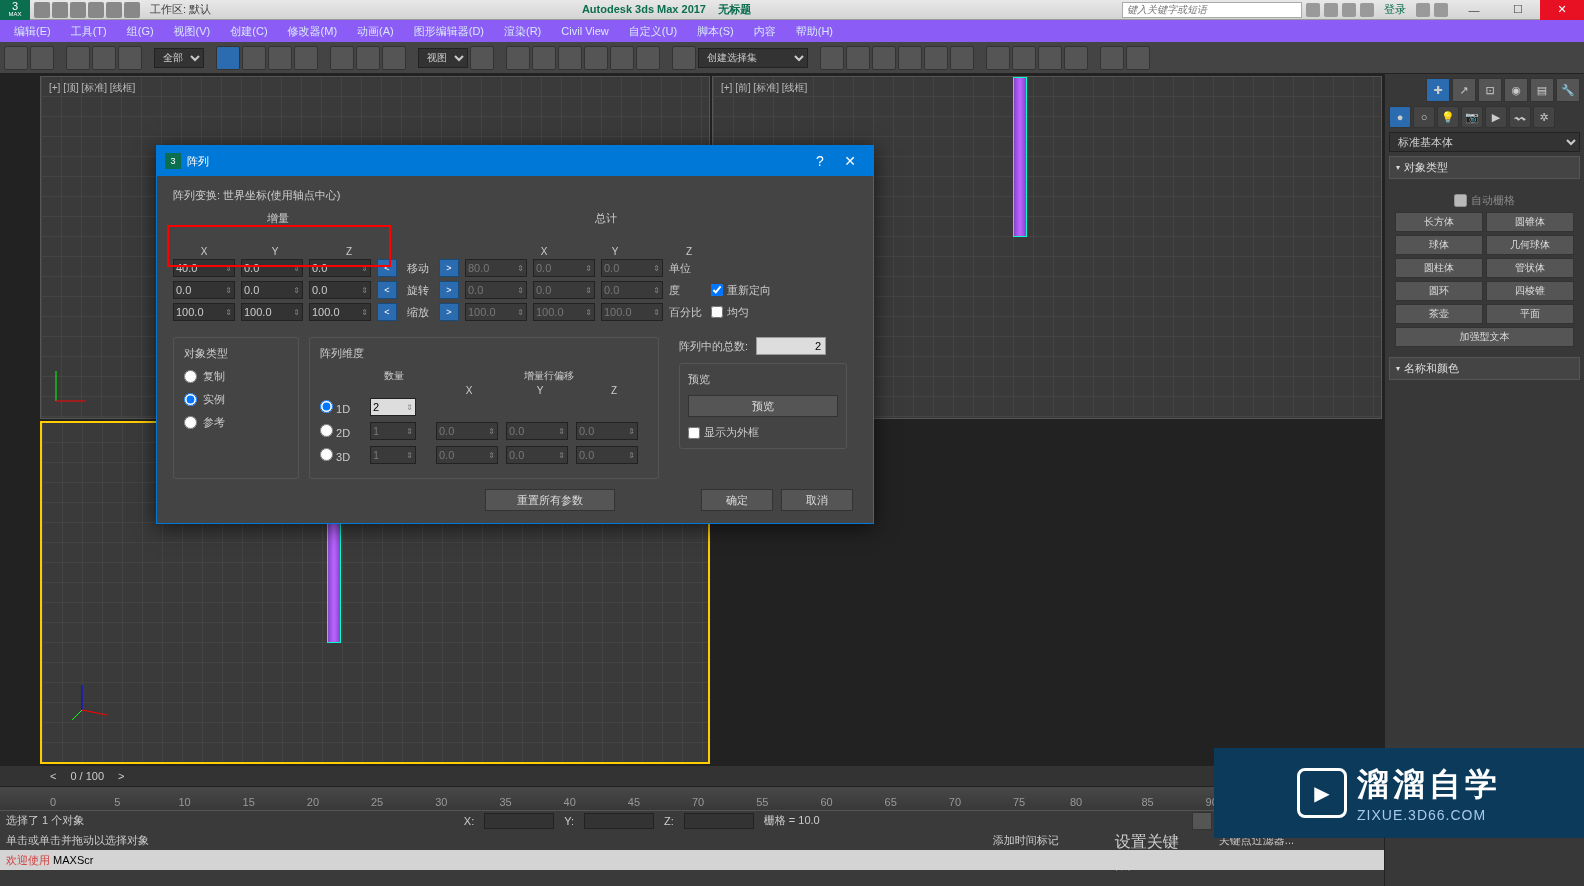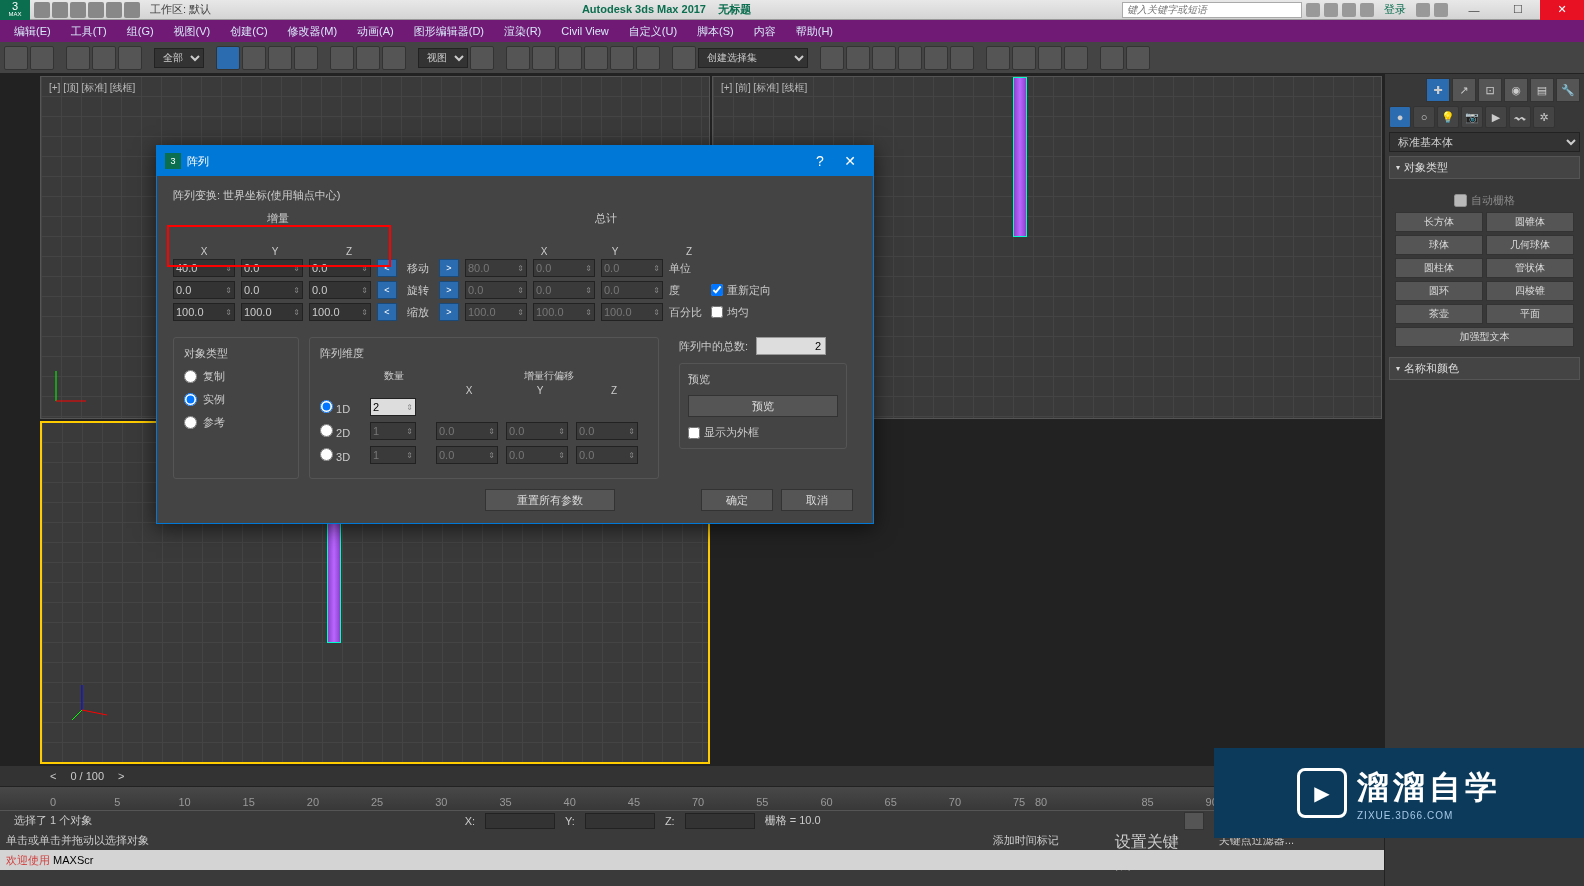--- a/index.html
+++ b/index.html
@@ -14,21 +14,21 @@
 .titlebar .center-title { flex: 1; text-align: center; color: #0b6e4f; font-weight: bold; }
 .titlebar .search { width: 180px; height: 16px; background: #fff; border: 1px solid #aaa; padding: 0 4px; color: #999; font-size: 10px; font-style: italic; }
 .titlebar .right-icons { display: flex; gap: 4px; padding: 0 4px; align-items: center; }
 .titlebar .right-icons .ico { width: 14px; height: 14px; background: #999; border-radius: 2px; }
 .titlebar .login { color: #0b6e4f; padding: 0 6px; }
 .titlebar .winctrl { display: flex; margin-left: auto; }
 .titlebar .winctrl div { width: 44px; height: 20px; display: flex; align-items: center; justify-content: center; color: #444; }
 .titlebar .winctrl .close { background: #e81123; color: #fff; }
 
 
-.menubar { height: 22px; background: #701a75; display: flex; align-items: center; padding: 0 6px; gap: 4px; }
+.menubar { height: 22px; background: #8b5cf6; display: flex; align-items: center; padding: 0 6px; gap: 4px; }
 .menubar .menuitem { color: #d8e8f8; padding: 0 8px; cursor: pointer; }
 
 
 .toolbar { height: 32px; background: #444; display: flex; align-items: center; padding: 0 4px; gap: 2px; border-bottom: 1px solid #222; }
 .toolbar .tbtn { width: 24px; height: 24px; background: #555; border: 1px solid #333; border-radius: 2px; }
 .toolbar .tbtn.active { background: #2b6cb0; }
 .toolbar .sep { width: 8px; }
 .toolbar .dropdown-sm { background: #333; color: #ccc; border: 1px solid #222; height: 20px; padding: 0 4px; font-size: 10px; }
 
 
@@ -103,35 +103,35 @@
 .dialog .super-hdr .super-inc { width: 210px; text-align:center;}
 .dialog .super-hdr .super-gap { width: 118px;}
 .dialog .super-hdr .super-tot { width: 210px; text-align:center;}
 
 
 .bottom { position: absolute; bottom: 0; left: 0; right: 200px; height: 120px; background: #3a3a3a; display: flex; flex-direction: column; }
 .bottom .time-bar { height: 20px; background: #333; display: flex; align-items: center; padding: 0 50px; gap: 4px; font-size:9px;}
 .bottom .time-readout { color: #ccc; padding: 0 10px; }
 .bottom .ruler { height: 24px; background: linear-gradient(#484848,#383838); border-top: 1px solid #222; display: flex; align-items: flex-end; padding: 0 50px; gap: 1px; position:relative; font-size:9px; color:#999;}
 .bottom .ruler .tick { position:absolute; bottom:2px;}
-.bottom .status1 { height: 20px; background: #3a3a3a; display: flex; align-items: center; padding: 0 14px; gap: 10px; border-top:1px solid #555;}
+.bottom .status1 { height: 20px; background: #3a3a3a; display: flex; align-items: center; padding: 0 6px; gap: 10px; border-top:1px solid #555;}
 .bottom .status1 .coord-lbl { color: #ccc; }
 .bottom .status1 .coord-val { width: 70px; background: #333; border: 1px solid #222; height: 16px; padding:0 4px;}
 .bottom .status2 { height: 20px; background: #3a3a3a; display: flex; align-items: center; padding: 0 6px; gap: 8px; }
 .bottom .status3 { height: 20px; background: #d4d4d4; color: #000; display: flex; align-items: center; padding: 0 6px; }
 .bottom .playback { display:flex; gap:2px; align-items:center;}
 .bottom .playback .pbtn { width:20px; height:18px; background:#555; border:1px solid #333;}
 
 
 .watermark { position: absolute; bottom: 48px; right: 0; width: 370px; height: 90px; background: #0b3a5a; display: flex; align-items: center; justify-content: center; gap: 10px; z-index: 200;}
 .watermark .wm-icon { width: 50px; height: 50px; border: 3px solid #fff; border-radius: 8px; display: flex; align-items: center; justify-content: center; }
 .watermark .wm-icon::before { content: "▶"; color: #fff; font-size: 20px; }
 .watermark .wm-text { color: #fff; display:flex; flex-direction:column; align-items:flex-start;}
 .watermark .wm-main { font-size: 32px; font-weight: bold; letter-spacing: 4px;}
-.watermark .wm-sub { font-size: 10px; letter-spacing: 1px; color:#a8c8e8;}
+.watermark .wm-sub { font-size: 14px; letter-spacing: 1px; color:#a8c8e8;}
 </style>
 </head>
 <body>
 
 <div class="titlebar">
   <div class="logo">
       <span>3</span>
       <span style="font-size:6px">MAX</span>
     </div>
   <div class="qat">
@@ -531,21 +531,21 @@
       <span class="tick" style="left: 435.2px;">30</span>
       <span class="tick" style="left: 499.4px;">35</span>
       <span class="tick" style="left: 563.6px;">40</span>
       <span class="tick" style="left: 627.8px;">45</span>
       <span class="tick" style="left: 692px;">70</span>
       <span class="tick" style="left: 756.2px;">55</span>
       <span class="tick" style="left: 820.4px;">60</span>
       <span class="tick" style="left: 884.6px;">65</span>
       <span class="tick" style="left: 948.8px;">70</span>
       <span class="tick" style="left: 1013px;">75</span>
-      <span class="tick" style="left: 1035px; text-align: right;">80</span>
+      <span class="tick" style="left: 1070px; text-align: right;">80</span>
       <span class="tick" style="left: 1141.4px;">85</span>
       <span class="tick" style="left: 1205.6px;">90</span>
       <span class="tick" style="left: 1269.8px;">95</span>
       <span class="tick" style="left: 1334px;">100</span>
     </div>
   <div class="status1">
     <div style="width:100px">选择了 1 个对象</div>
     <div style="flex:0.8"></div>
     <div class="tbtn" style="width:18px;height:16px"></div>
     <div class="tbtn" style="width:18px;height:16px"></div>

